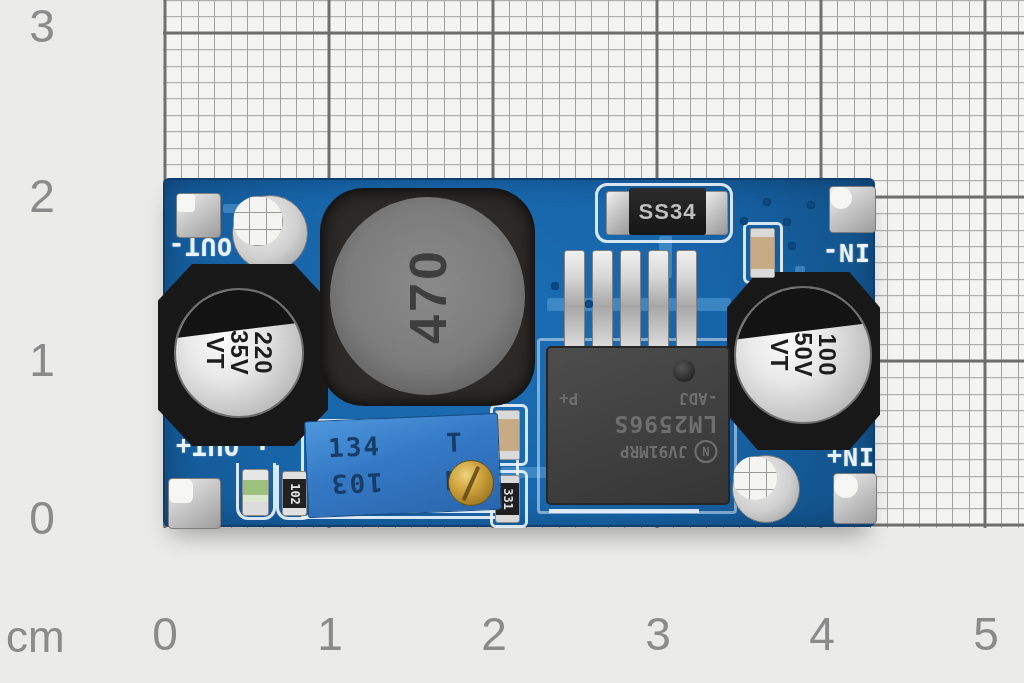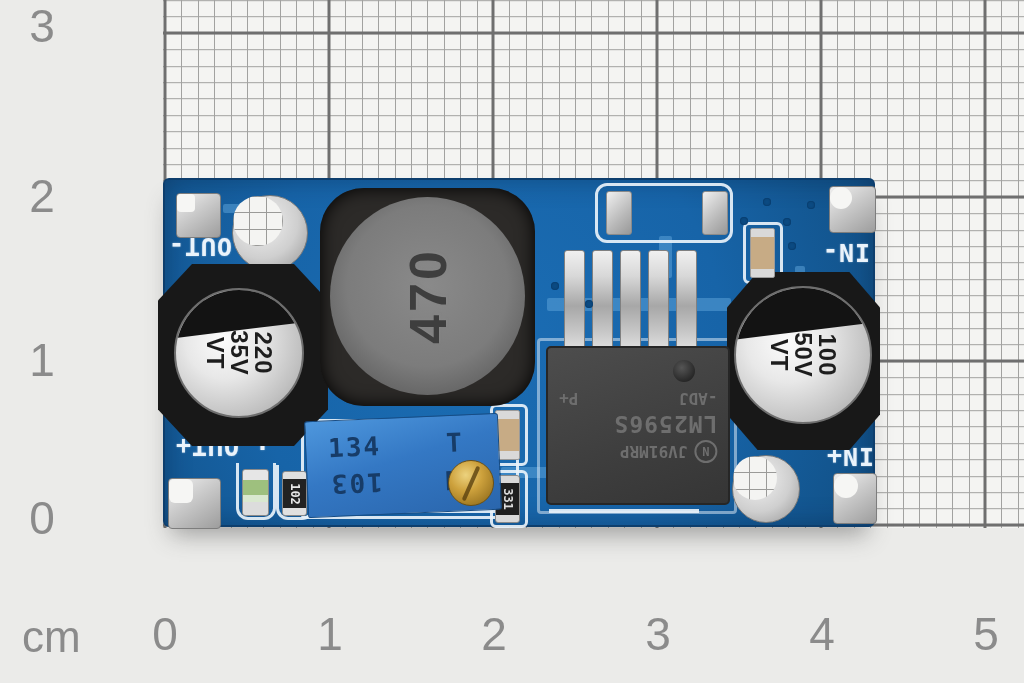--- a/index.html
+++ b/index.html
@@ -11,21 +11,21 @@
       repeating-linear-gradient(to right,#6f6f6f 0 3px,transparent 3px 164px),
       repeating-linear-gradient(to bottom,#6f6f6f 0 3px,transparent 3px 164px),
       repeating-linear-gradient(to right,#a2a2a0 0 1px,transparent 1px 16.4px),
       repeating-linear-gradient(to bottom,#a2a2a0 0 1px,transparent 1px 16.4px);
     background-position:0.5px 0,0 31.5px,2px 0,0 0.2px;}
   
   .ytick{position:absolute;left:16px;width:52px;text-align:center;font-size:46px;line-height:52px;color:#8b8b8b}
   .y3{top:0}.y2{top:170px}.y1{top:334px}.y0{top:492px}
   .xtick{position:absolute;top:608px;width:64px;text-align:center;font-size:46px;line-height:52px;color:#8b8b8b}
   .x0{left:133px}.x1{left:298px}.x2{left:462px}.x3{left:626px}.x4{left:790px}.x5{left:954px}
-  .unit{position:absolute;left:22px;top:612px;font-size:44px;line-height:50px;color:#8b8b8b}
+  .unit{position:absolute;left:6px;top:612px;font-size:44px;line-height:50px;color:#8b8b8b}
   
   .pcb{position:absolute;left:163px;top:178px;width:712px;height:349px;box-sizing:border-box;
     background:radial-gradient(circle at 45% 45%,#1b6db4 0%,#1764a8 55%,#135690 85%,#114e83 100%);
     border:2px solid #0d3e6d;border-radius:6px;
     box-shadow:inset 0 0 26px rgba(5,25,55,.35),0 16px 22px -8px rgba(70,70,70,.45);}
   .pcb > div, .pcb span.mark{position:absolute;box-sizing:border-box}
   .trace{background:rgba(95,165,220,.5);border-radius:2px}
   .t1{left:382px;top:118px;width:184px;height:13px}
   .t2{left:494px;top:56px;width:13px;height:42px}
   .t3{left:336px;top:287px;width:58px;height:11px}
@@ -238,20 +238,21 @@
       <div class="ic-row3">
         <span>-ADJ</span>
         <span>P+</span>
       </div>
     </div>
   </div>
   <div class="ic-dimple"></div>
 
   <div class="dpad dp1"></div>
   <div class="dpad dp2"></div>
+  <div class="diode-body">SS34</div>
 
   <div class="smd-tan smd-r"></div>
   <div class="smd-tan fb-c"></div>
   <div class="chip-v fb-r">
       <span>331</span>
     </div>
   <div class="chip-v led"></div>
   <div class="chip-v r102">
       <span>102</span>
     </div>

